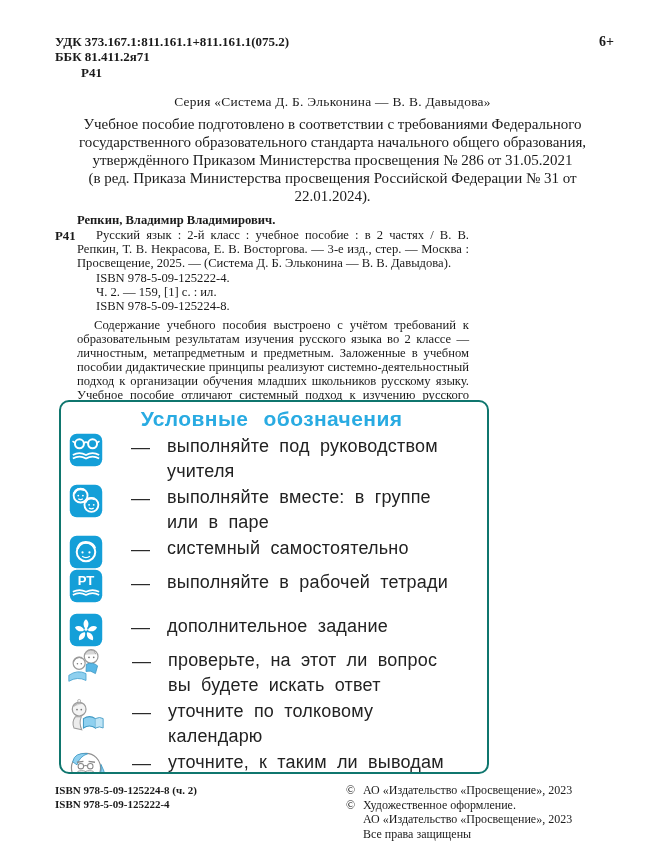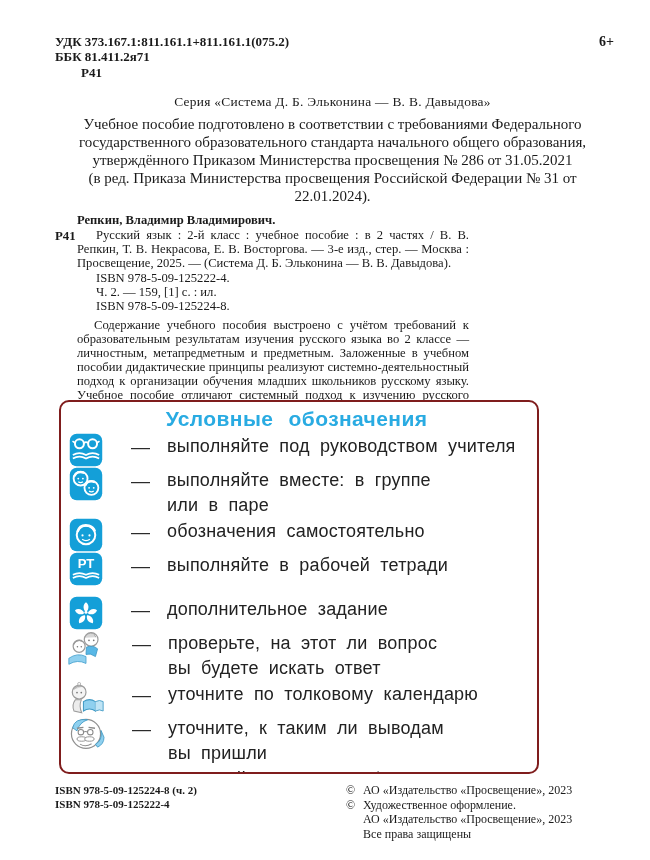--- a/index.html
+++ b/index.html
@@ -21,22 +21,22 @@
   .margin-code{position:absolute;left:0;top:16px;font-weight:bold;font-size:12.8px;}
   .bib-col{margin-left:22px;width:392px;}
   .author{font-weight:bold;}
   .desc{margin:0;text-indent:19px;text-align:justify;}
   .ind{margin-left:19px;}
   .annot{margin:4px 0 0 0;text-indent:17px;text-align:justify;line-height:1.12;}
   .codes-bottom{font-weight:bold;font-size:13px;width:-moz-fit-content;width:fit-content;margin:4px 6px 0 auto;line-height:1.2;}
 
   
   .legend-box{
-    position:absolute;top:400px;left:59px;width:480px;height:374px;box-sizing:border-box;
-    border:2px solid #7f1d1d;border-radius:10px;background:#fff;
+    position:absolute;top:400px;left:59px;width:430px;height:374px;box-sizing:border-box;
+    border:2px solid #0f766e;border-radius:10px;background:#fff;
     padding:3px 10px 4px 5px;overflow:hidden;
     font-family:"Liberation Sans","DejaVu Sans",sans-serif;
   }
   .legend-title{
     text-align:center;font-size:21px;font-weight:bold;color:#29abe2;
     word-spacing:9px;letter-spacing:.4px;margin:2px 0 3px 0;
   }
   .lrow{display:flex;align-items:flex-start;min-height:30px;margin-top:1px;}
   .lrow.gap{margin-top:11px;}
   .icon-cell{flex:0 0 36px;height:34px;margin:-1px 26px 0 3px;}
@@ -133,21 +133,21 @@
         <svg viewBox="0 0 44 44">
             <rect x="1" y="1" width="42" height="42" rx="9" fill="#149fd8"></rect>
             <circle cx="22" cy="22" r="12" fill="none" stroke="#fff" stroke-width="2.6"></circle>
             <path d="M11 18 Q14 7.5 26 10 Q31.5 11.5 33.5 17" fill="none" stroke="#fff" stroke-width="3.2"></path>
             <circle cx="17.5" cy="22.5" r="1.4" fill="#fff"></circle>
             <circle cx="26.5" cy="22.5" r="1.4" fill="#fff"></circle>
             <path d="M17 27.5 Q22 31 27 27.5" stroke="#fff" fill="none" stroke-width="1.8"></path>
           </svg>
       </span>
       <span class="dash">—</span>
-      <span class="ltext preline">обозначения самостоятельно</span>
+      <span class="ltext preline">системный самостоятельно</span>
     </div>
 
     <div class="lrow">
       <span class="icon-cell">
         <svg viewBox="0 0 44 44">
             <rect x="1" y="1" width="42" height="42" rx="9" fill="#149fd8"></rect>
             <text x="22" y="21" text-anchor="middle" font-family="Liberation Sans, DejaVu Sans, sans-serif" font-size="17" font-weight="bold" fill="#fff">РТ</text>
             <path d="M5 29.5 Q13.5 25 22 29.5 Q30.5 25 39 29.5" fill="none" stroke="#fff" stroke-width="2.2"></path>
             <path d="M5 33.5 Q13.5 29 22 33.5 Q30.5 29 39 33.5" fill="none" stroke="#fff" stroke-width="2.2"></path>
           </svg>

